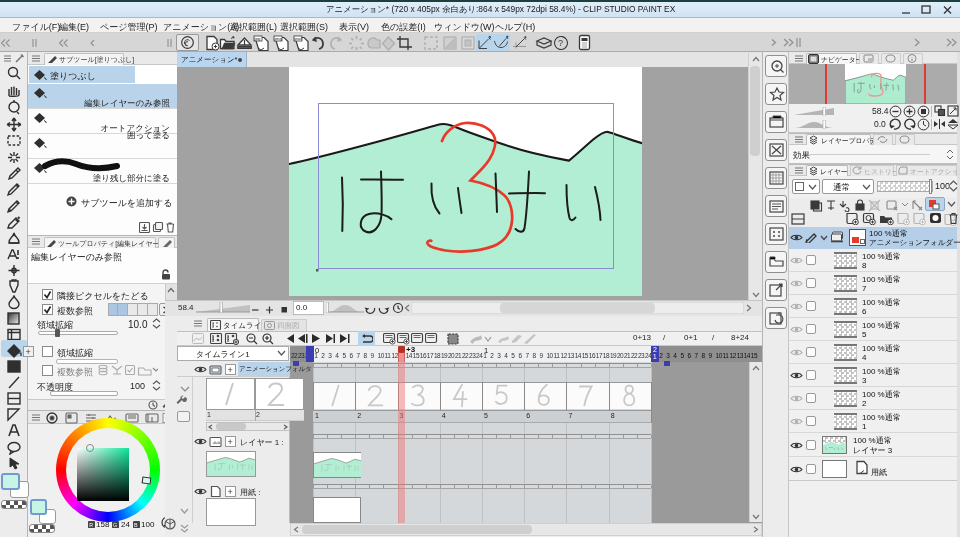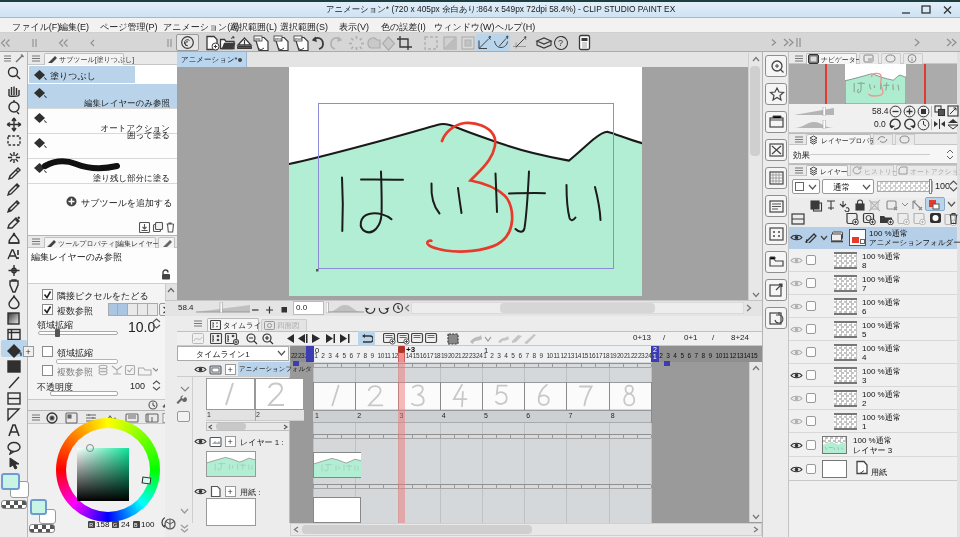--- a/index.html
+++ b/index.html
@@ -396,21 +396,21 @@
 <div class="ab" style="left:108px;top:303px;width:10px;height:13px;background:#aac6e2;border:1px solid #aaa;border-left:none;border-left:1px solid #aaa"></div>
 <div class="ab" style="left:118px;top:303px;width:10px;height:13px;background:#aac6e2;border:1px solid #aaa;border-left:none"></div>
 <div class="ab" style="left:128px;top:303px;width:10px;height:13px;background:#e9e9e9;border:1px solid #aaa;border-left:none"></div>
 <div class="ab" style="left:138px;top:303px;width:10px;height:13px;background:#e9e9e9;border:1px solid #aaa;border-left:none"></div>
 <div class="ab" style="left:148px;top:303px;width:10px;height:13px;background:#e9e9e9;border:1px solid #aaa;border-left:none"></div>
 <div class="ab" style="left:159px;top:303px;width:13px;height:13px;background:#f0f0f0;border:1px solid #999;border-radius:2px"></div>
 <svg class="ab" style="left:162px;top:306px" width="7" height="8" viewBox="0 0 7 8">
     <path d="M1.5 1l4 3-4 3" fill="none" stroke="#333" stroke-width="1.3"></path>
   </svg>
 <div class="ab" style="left:37px;top:319px;font-size:9px;color:#222;white-space:nowrap;">領域拡縮</div>
-<div class="ab" style="left:128px;top:319px;font-size:14px;color:#222;white-space:nowrap;">10.0</div>
+<div class="ab" style="left:128px;top:319px;font-size:10px;color:#222;white-space:nowrap;">10.0</div>
 <svg class="ab" style="left:152px;top:318px" width="9" height="11" viewBox="0 0 9 11">
     <path d="M1 4l3.5-3L8 4M1 7l3.5 3L8 7" fill="none" stroke="#555" stroke-width="1.1"></path>
   </svg>
 <div class="ab" style="left:38px;top:331px;width:80px;height:4px;background:#fff;border:1px solid #aaa;border-radius:2px"></div>
 <div class="ab" style="left:55px;top:329px;width:5px;height:8px;background:#555;border-radius:1px"></div>
 <div class="ab" style="left:23px;top:346px;width:11px;height:11px;background:#f0f0f0;border:1px solid #999"></div>
 <div class="ab" style="left:25.5px;top:347px;font-size:9px;color:#333;white-space:nowrap;">+</div>
 <svg class="ab" style="left:42px;top:346px" width="11" height="11" viewBox="0 0 11 11">
     <rect x="0.5" y="0.5" width="10" height="10" fill="#fff" stroke="#8a8a8a"></rect>
   </svg>

